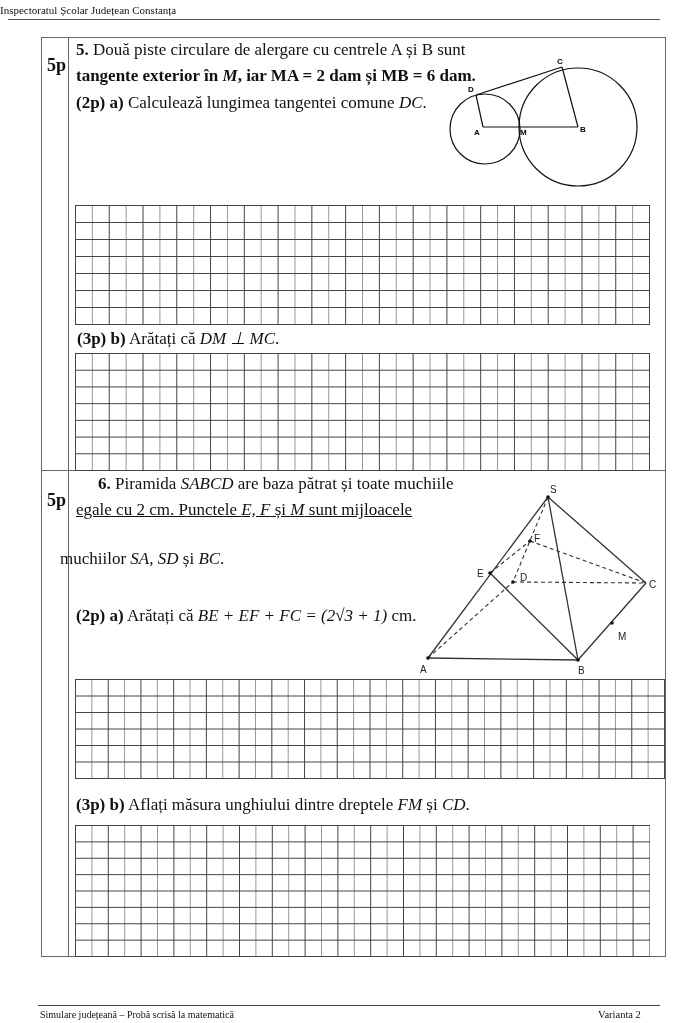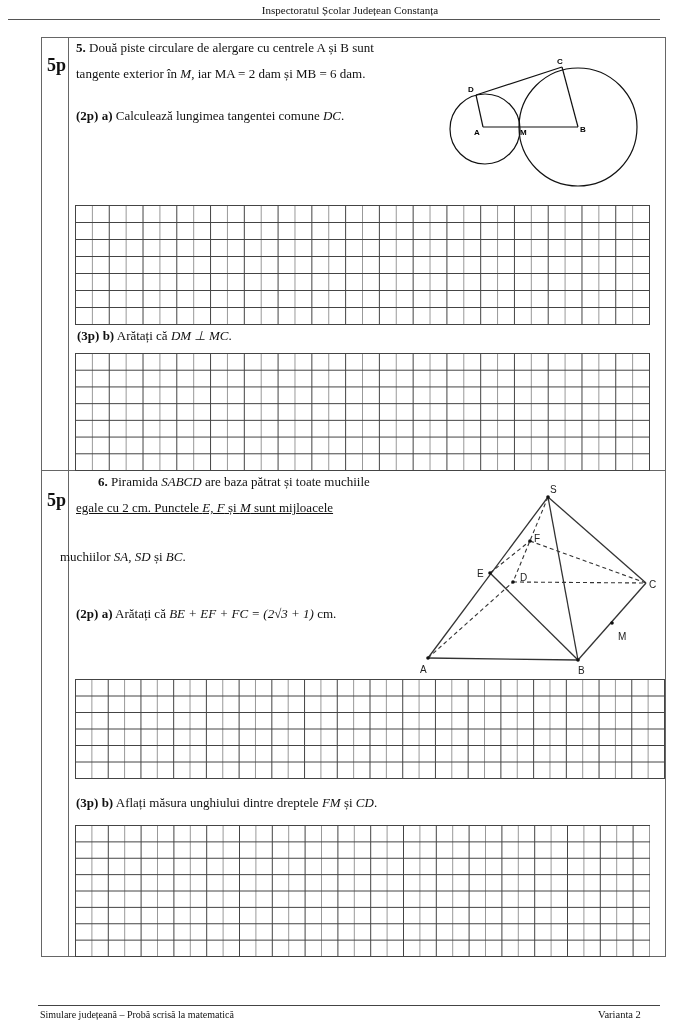--- a/index.html
+++ b/index.html
@@ -1,53 +1,53 @@
 <!DOCTYPE html>
 <html><head>
 <meta charset="utf-8">
 <style>
   html, body { margin: 0; padding: 0; background: #ffffff; }
   body { width: 700px; height: 1023px; position: relative; overflow: hidden;
          font-family: "Liberation Serif", serif; color: #111; }
-  .header-title { position: absolute; top: 4px; left: 0; width: 700px; text-align: center;
+  .header-title { position: absolute; top: 4px; left: 0; width: 700px; 
                   font-size: 11px; }
   .header-rule { position: absolute; top: 19px; left: 8px; width: 652px; height: 1px; background: #555; }
   .footer-rule { position: absolute; top: 1005px; left: 38px; width: 622px; height: 1px; background: #444; }
   .footer-left { position: absolute; top: 1009px; left: 40px; font-size: 10px; }
   .footer-right { position: absolute; top: 1009px; left: 598px; font-size: 10.5px; }
   .frame { position: absolute; left: 41px; top: 37px; width: 625px; height: 920px;
            border: 1px solid #666; box-sizing: border-box; }
   .col-divider { position: absolute; left: 68px; top: 37px; width: 1px; height: 920px; background: #666; }
   .row-divider { position: absolute; left: 41px; top: 470px; width: 625px; height: 1px; background: #666; }
   .points { position: absolute; font-weight: bold; font-size: 18px; }
-  .text { position: absolute; font-size: 13px; white-space: nowrap; }
+  .text { position: absolute; font-size: 17px; white-space: nowrap; }
   .b { font-weight: bold; }
   .i { font-style: italic; }
   .grid { position: absolute; }
   svg text { font-family: "Liberation Sans", sans-serif; }
 </style>
 </head>
 <body>
 
 <div class="header-title">Inspectoratul Școlar Județean Constanța</div>
 <div class="header-rule"></div>
 
 <div class="frame"></div>
 <div class="col-divider"></div>
 <div class="row-divider"></div>
 
 <div class="points" style="left:47px; top:55px;">5p</div>
 <div class="text" style="left:76px; top:40px;">
   <span class="b">5.</span>
   <span>Două piste circulare de alergare cu centrele  A și B sunt</span>
 </div>
-<div class="text" style="left:76px; top:66px;">
+<div class="text" style="left:76px; top:66px;font-weight:bold;">
   <span>tangente exterior în </span><span class="i">M</span><span>, iar MA = 2 dam și MB = 6 dam.</span>
 </div>
-<div class="text" style="left:76px; top:108px;">
+<div class="text" style="left:76px; top:93px;">
   <span class="b">(2p)</span>
   <span class="b">a)</span>
   <span>Calculează lungimea tangentei comune </span><span class="i">DC</span><span>.</span>
 </div>
 
 <svg style="position:absolute; left:440px; top:40px;" width="230" height="160">
   <circle cx="45" cy="89" r="35" fill="none" stroke="#111" stroke-width="1.2"></circle>
   <circle cx="138" cy="87" r="59" fill="none" stroke="#111" stroke-width="1.2"></circle>
   <line x1="43" y1="87" x2="138" y2="87" stroke="#111" stroke-width="1.2"></line>
   <line x1="43" y1="87" x2="36" y2="55" stroke="#111" stroke-width="1.2"></line>

